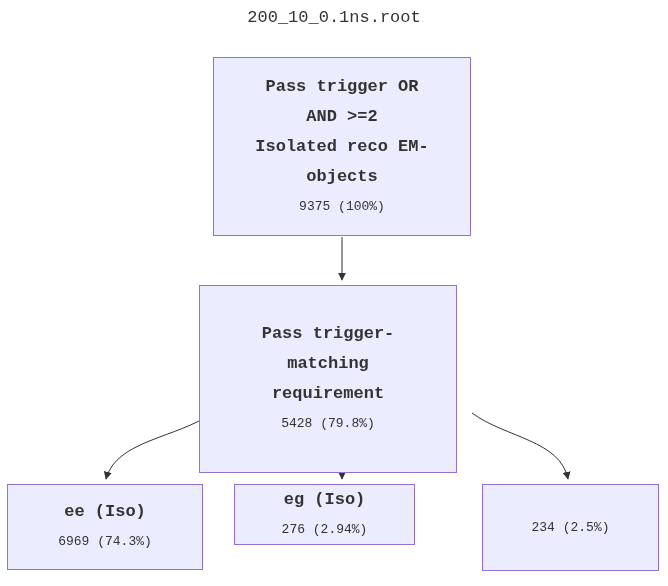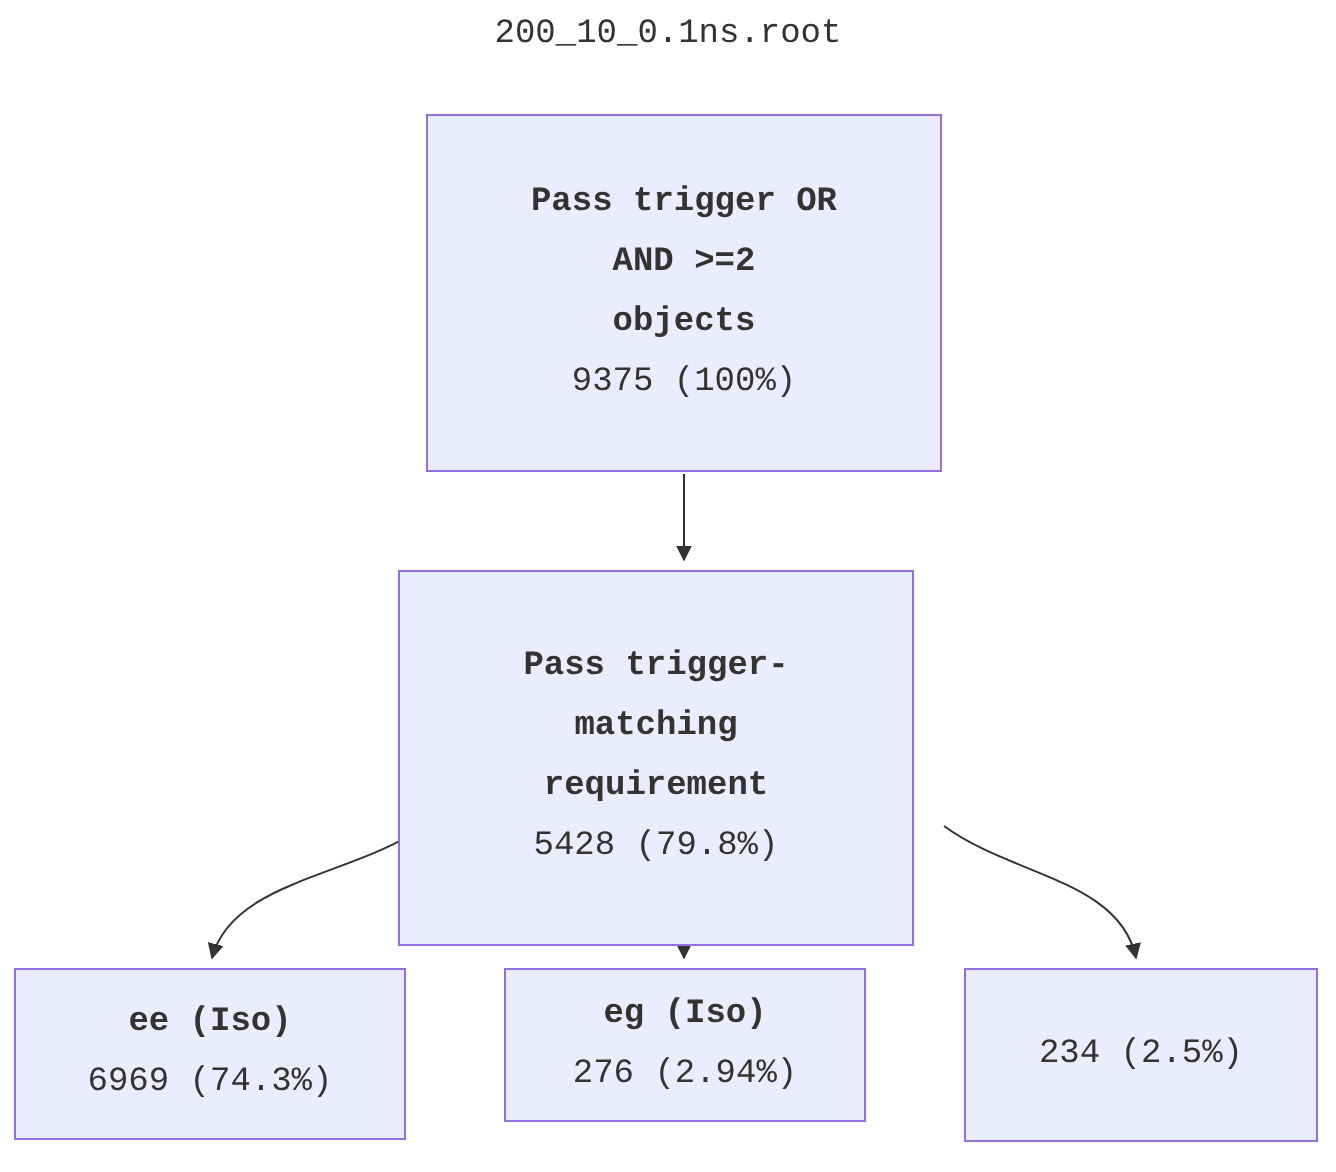--- a/index.html
+++ b/index.html
@@ -53,29 +53,29 @@
     align-items: center;
     padding: 2px 6px;
   }
   .node .line {
     font-size: 17px;
     font-weight: 700;
     line-height: 30px;
     white-space: nowrap;
   }
   .node .value {
-    font-size: 17px;
+    font-size: 13px;
     font-weight: 400;
     line-height: 30px;
     white-space: nowrap;
   }
   .node-root  { left: 213px; top: 57px;  width: 258px; height: 179px; }
   .node-match { left: 199px; top: 285px; width: 258px; height: 188px; }
   .node-ee    { left: 7px;   top: 484px; width: 196px; height: 86px; }
-  .node-eg    { left: 252px; top: 484px; width: 181px; height: 77px; }
+  .node-eg    { left: 234px; top: 484px; width: 181px; height: 61px; }
   .node-gg    { left: 482px; top: 484px; width: 177px; height: 87px; }
 </style>
 </head>
 <body>
 
 <div class="canvas">
 
   <div class="diagram-title">200_10_0.1ns.root</div>
 
   <svg class="edge-layer" width="668" height="586" viewBox="0 0 668 586" xmlns="http://www.w3.org/2000/svg">
@@ -86,20 +86,21 @@
     </defs>
     <path class="edge" d="M342,237 L342,280" marker-end="url(#arrow)"></path>
     <path class="edge" d="M212,413 C178,438 116,440 106,479" marker-end="url(#arrow)"></path>
     <path class="edge" d="M342,434 L342,479" marker-end="url(#arrow)"></path>
     <path class="edge" d="M472,413 C506,438 560,440 568,479" marker-end="url(#arrow)"></path>
   </svg>
 
   <div class="node node-root">
     <div class="line">Pass trigger OR</div>
     <div class="line">AND &gt;=2</div>
+    <div class="line">Isolated reco EM-</div>
     <div class="line">objects</div>
     <div class="value">9375 (100%)</div>
   </div>
 
   <div class="node node-match">
     <div class="line">Pass trigger-</div>
     <div class="line">matching</div>
     <div class="line">requirement</div>
     <div class="value">5428 (79.8%)</div>
   </div>

